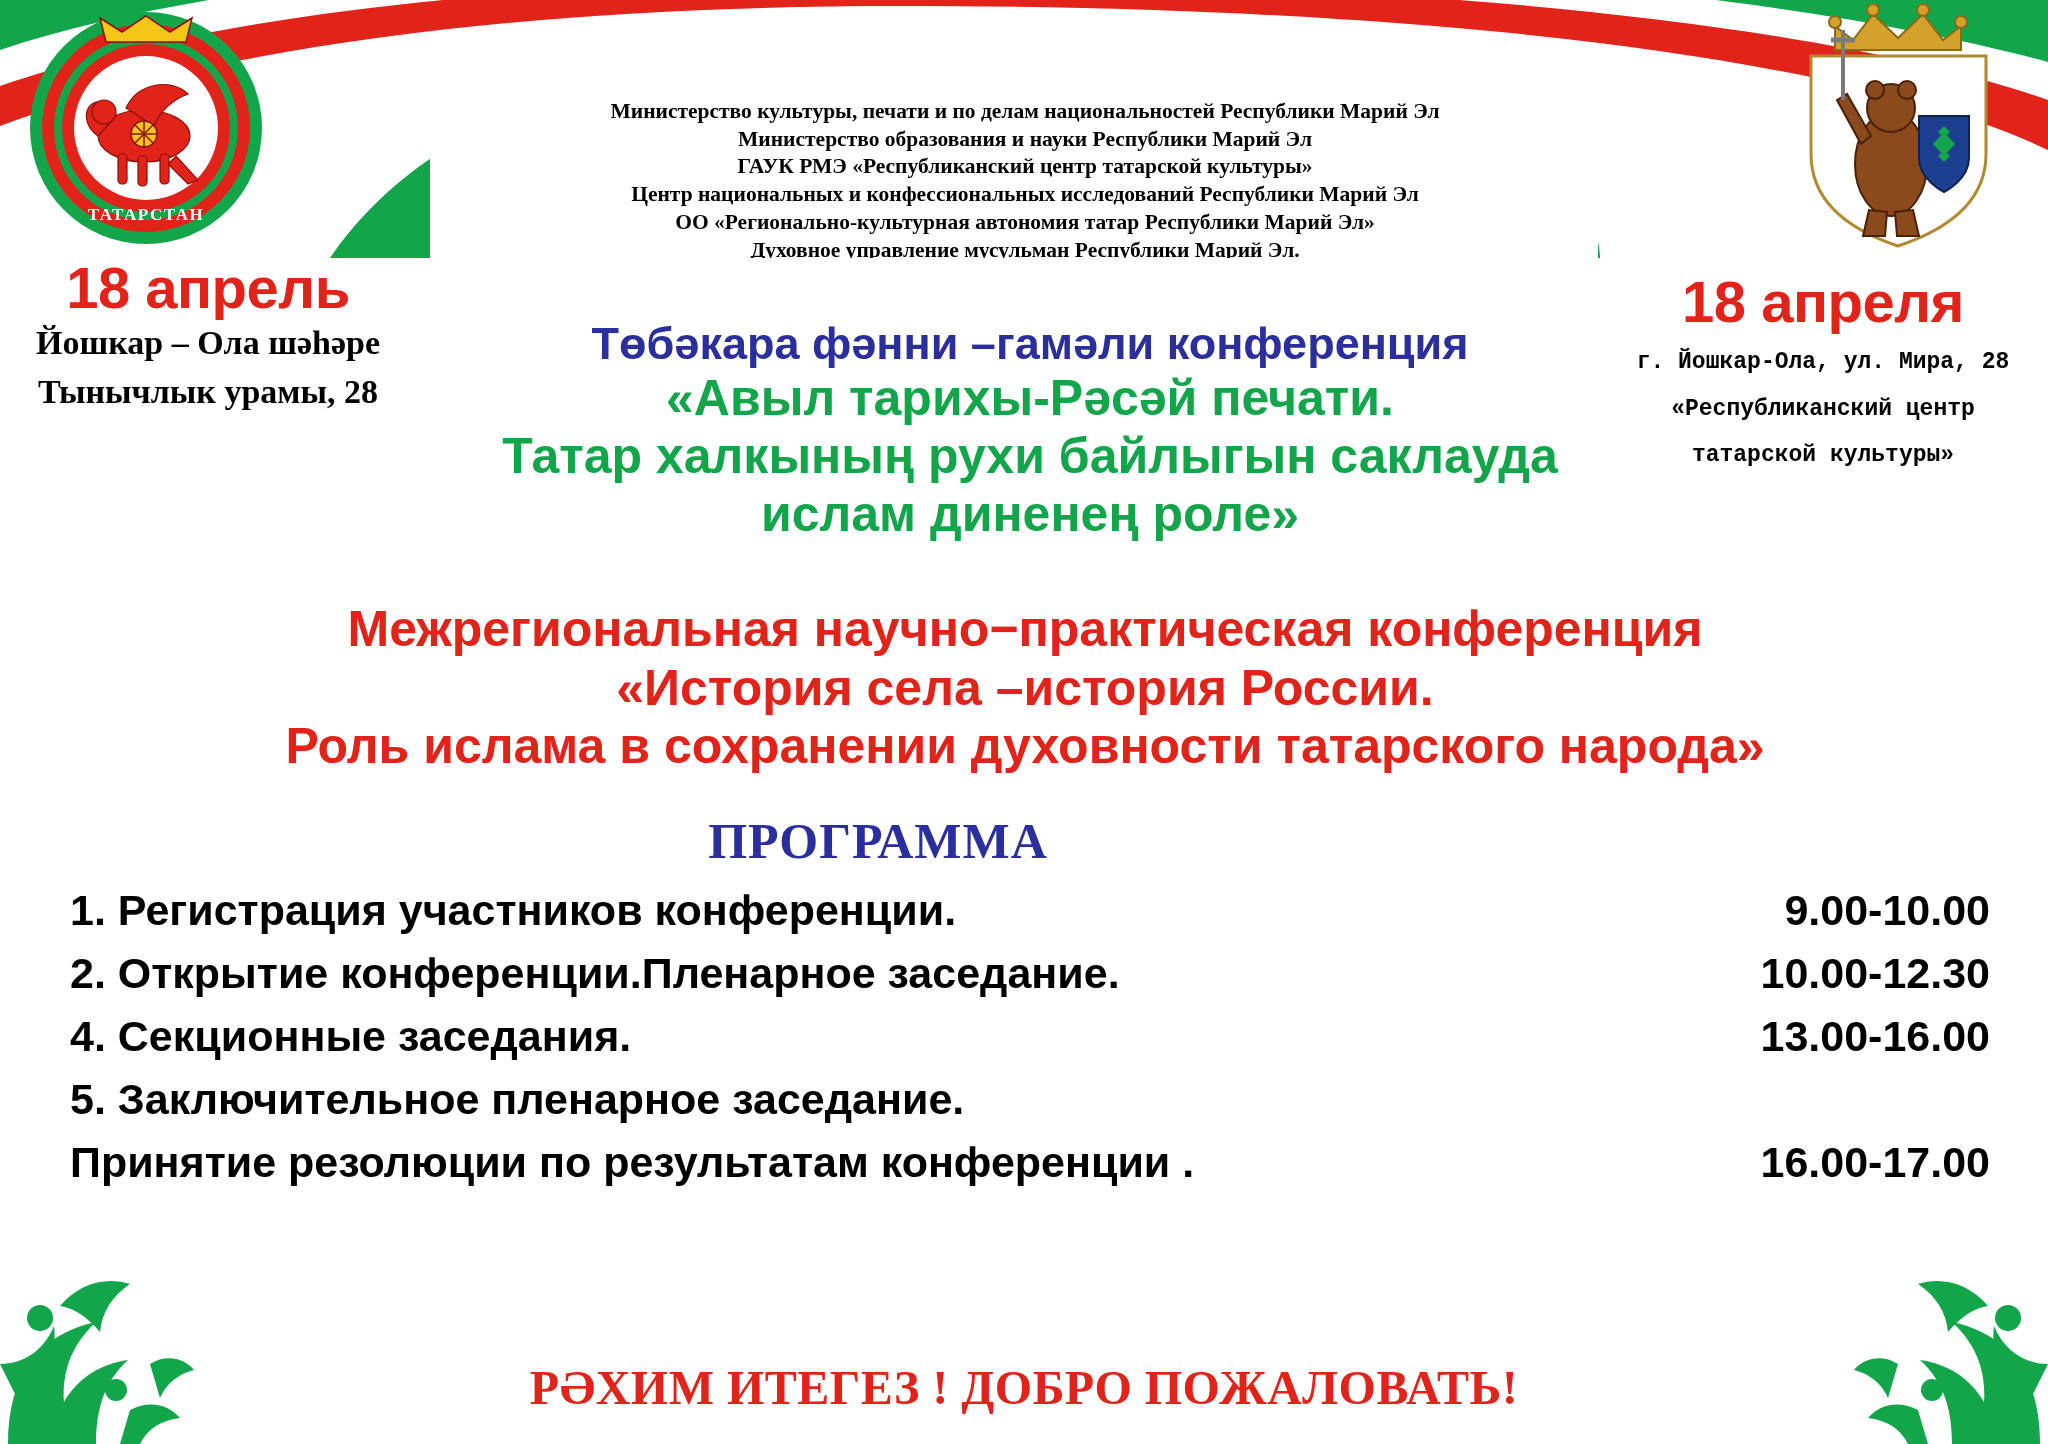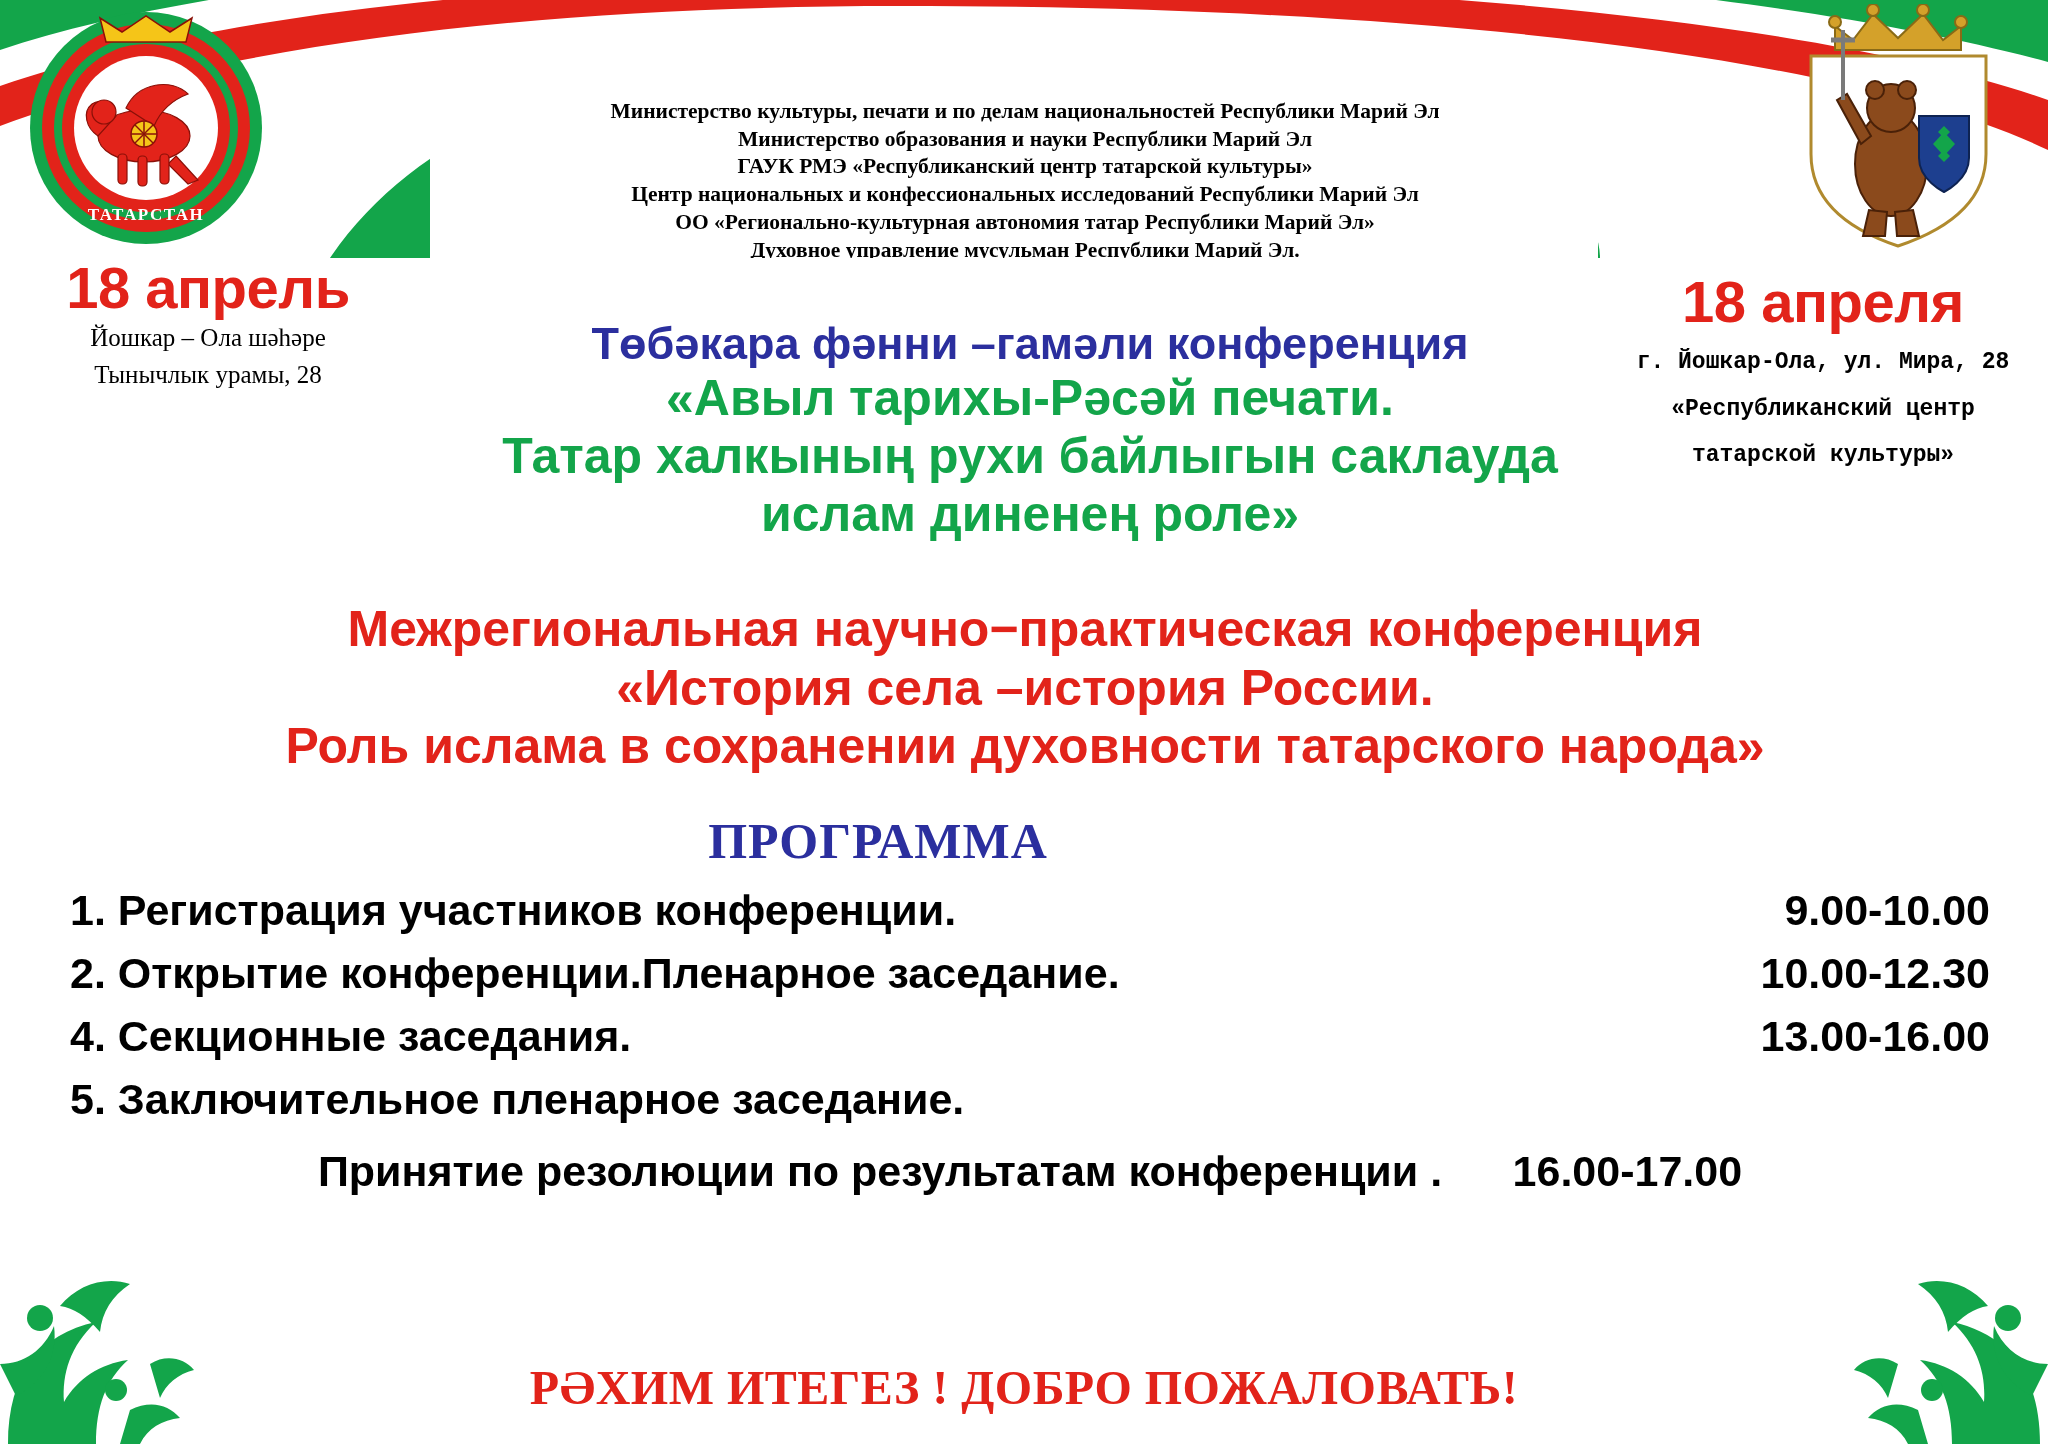--- a/index.html
+++ b/index.html
@@ -75,22 +75,22 @@
   .date-left .big {
     font-family: "Liberation Sans", sans-serif;
     font-weight: bold;
     font-size: 58px;
     color: #e2231a;
     line-height: 1.02;
     letter-spacing: -0.5px;
   }
   .date-left .sub {
     font-family: "Liberation Serif", serif;
-    font-weight: normal;
-    font-size: 25px;
+    font-weight: bold;
+    font-size: 34px;
     color: #000000;
     line-height: 1.32;
     margin-top: 4px;
   }
 
   .date-right {
     position: absolute;
     right: 10px; top: 252px;
     width: 430px;
     text-align: center;
@@ -188,22 +188,22 @@
   .prog-row.wrap-row {
     display: block;
     margin-bottom: 0;
   }
   .prog-row.wrap-row .prog-label {
     display: block;
   }
   .prog-sub {
     display: flex;
     align-items: baseline;
-    justify-content: center;
-    margin-top: 23px;
+    justify-content: space-between;
+    margin-top: 14px;
   }
 
   .welcome {
     position: absolute;
     left: 0; top: 1360px;
     width: 2048px;
     text-align: center;
     font-family: "Liberation Serif", serif;
     font-weight: bold;
     font-size: 48px;

